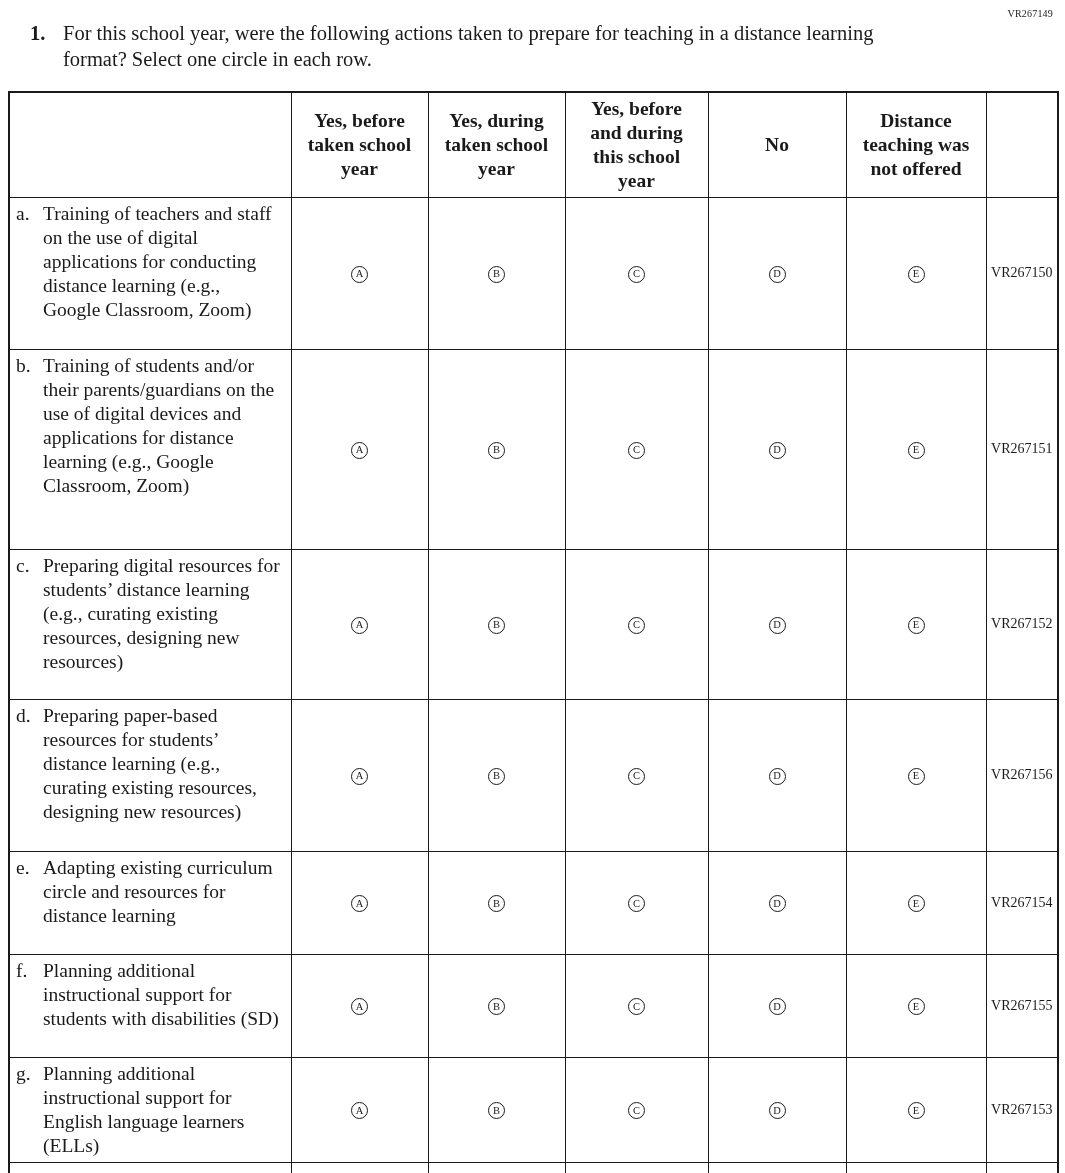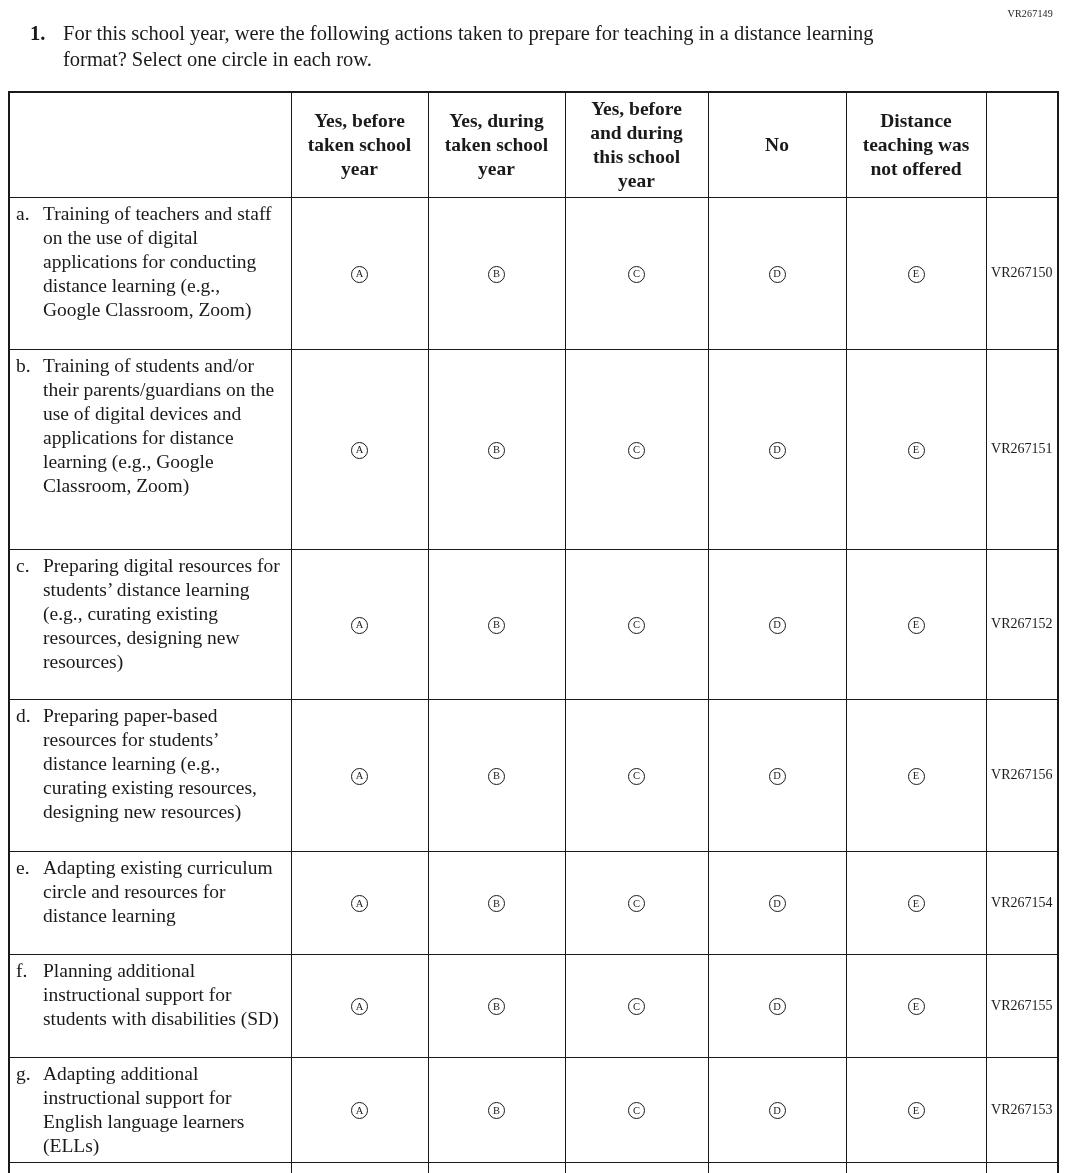--- a/index.html
+++ b/index.html
@@ -279,21 +279,21 @@
           </td>
           <td class="code-cell">
             <span>VR267155</span>
           </td>
         </tr>
 
         <tr>
           <td class="stem-cell">
             <div class="stem">
               <span class="row-letter">g.</span>
-              <span class="row-text">Adapting additional instructional support for English language learners (ELLs)</span>
+              <span class="row-text">Planning additional instructional support for English language learners (ELLs)</span>
             </div>
           </td>
           <td class="opt-cell">
             <span class="bubble">A</span>
           </td>
           <td class="opt-cell">
             <span class="bubble">B</span>
           </td>
           <td class="opt-cell">
             <span class="bubble">C</span>

